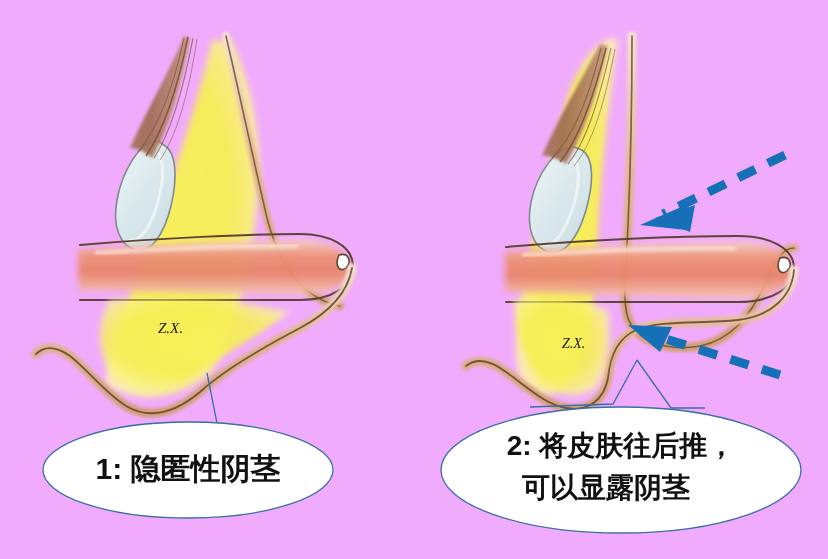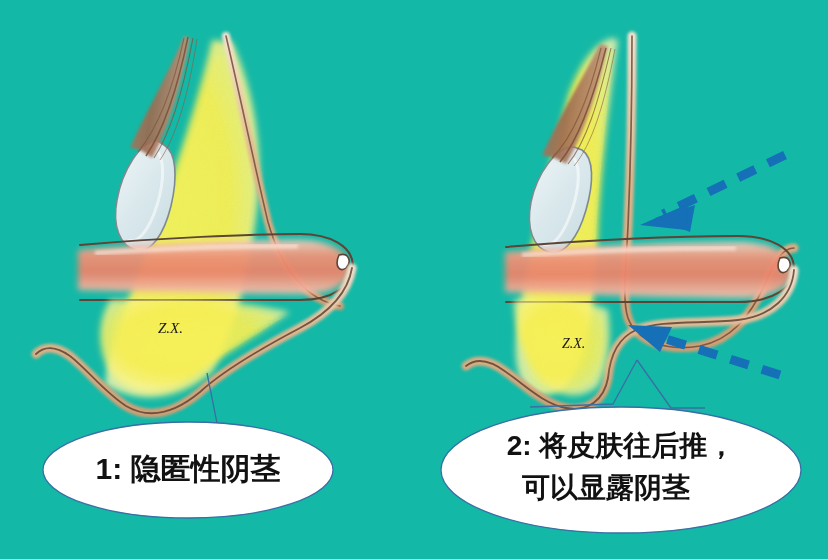--- a/index.html
+++ b/index.html
@@ -8,21 +8,21 @@
     padding: 0;
     background: #ffffff;
   }
   body {
     font-family: "Liberation Sans", sans-serif;
   }
   #canvas {
     position: relative;
     width: 828px;
     height: 559px;
-    background: #14b8a6;
+    background: #f0abfc;
     overflow: hidden;
   }
   #canvas svg.figure-layer {
     position: absolute;
     left: 0;
     top: 0;
     width: 828px;
     height: 559px;
   }
   .caption-text {

